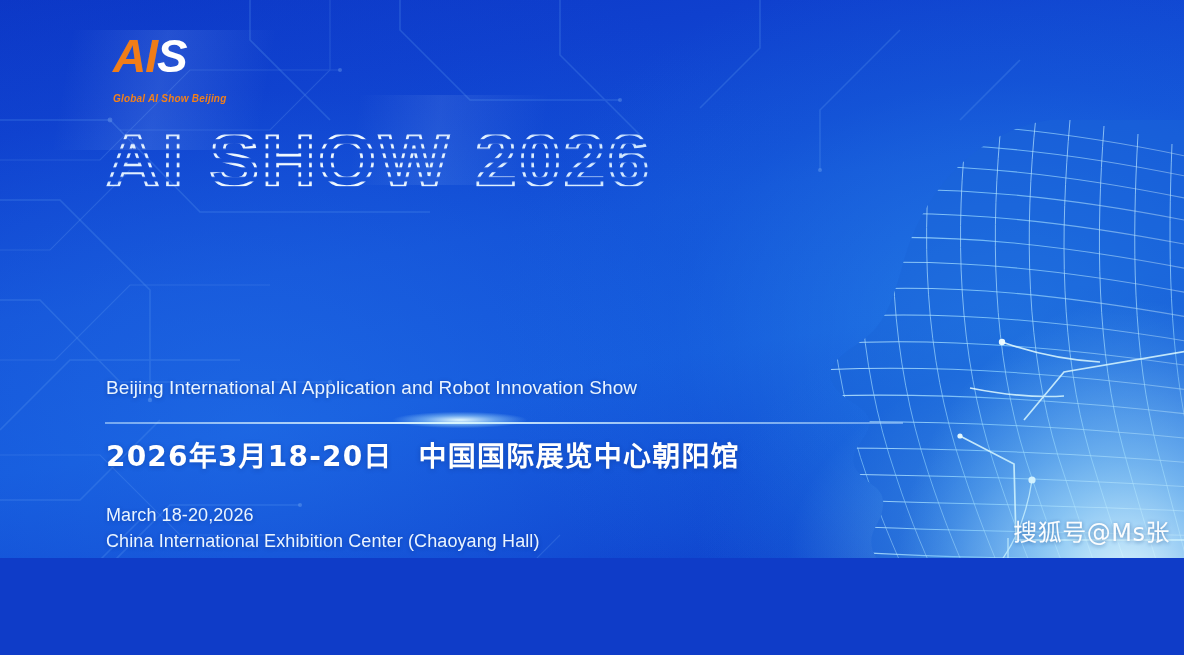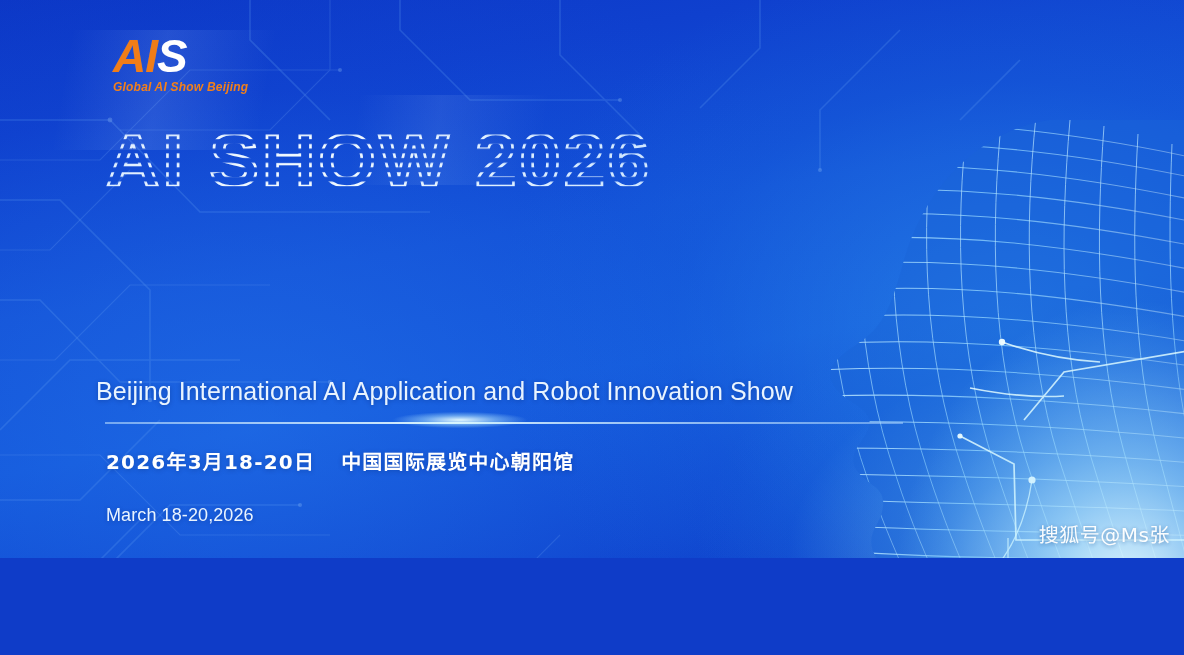--- a/index.html
+++ b/index.html
@@ -42,64 +42,64 @@
   
   #logo { position:absolute; left:113px; top:34px; width:112px; height:62px; }
   #logo .mark {
     font-size:46px; font-weight:bold; font-style:italic;
     letter-spacing:-1px; line-height:44px;
     font-family:"Liberation Sans","DejaVu Sans",sans-serif;
   }
   #logo .mark .ai { color:#f07d18; text-shadow:0 0 1px rgba(255,255,255,0.15); }
   #logo .mark .s  { color:#ffffff; }
   #logo .tag {
-    margin-top:2px;
-    font-size:12px; font-weight:bold; font-style:italic;
+    margin-top:15px;
+    font-size:10px; font-weight:bold; font-style:italic;
     color:#f2801a; letter-spacing:0.2px; white-space:nowrap;
   }
 
   
   #headline { position:absolute; left:106px; top:124px; width:660px; height:76px; }
 
   
   #cn-title {
     position:absolute; left:104px; top:218px;
     color:#ffffff;
     font-size:56px; font-weight:bold; line-height:63px;
     letter-spacing:1px;
     font-family:"DejaVu Sans","Liberation Sans",sans-serif;
     text-shadow:0 2px 6px rgba(5,30,95,0.30);
   }
   #cn-title .l2 { display:block; }
 
   
   #en-sub {
-    position:absolute; left:96px; top:377px;
+    position:absolute; left:106px; top:377px;
     color:#e9f4ff;
-    font-size:25px; letter-spacing:0.1px;
+    font-size:19px; letter-spacing:0.1px;
     font-family:"Liberation Sans","DejaVu Sans",sans-serif;
     text-shadow:0 1px 4px rgba(5,30,95,0.35);
   }
 
   
   #divider { position:absolute; left:105px; top:418px; width:798px; height:9px; }
   #divider .line {
     position:absolute; left:0; top:4px; width:100%; height:2px;
     background:linear-gradient(90deg, rgba(190,225,255,0.55) 0%, rgba(215,240,255,0.85) 30%, rgba(235,252,255,0.95) 42%, rgba(205,235,255,0.8) 60%, rgba(175,215,255,0.5) 100%);
   }
   #divider .glow {
     position:absolute; left:265px; top:-9px; width:180px; height:22px;
     background:radial-gradient(ellipse 90px 11px at 50% 50%, rgba(235,255,255,0.95) 0%, rgba(190,240,255,0.45) 40%, rgba(255,255,255,0) 75%);
   }
 
   
   #dateline {
-    position:absolute; left:106px; top:446px;
+    position:absolute; left:106px; top:434px;
     color:#ffffff;
-    font-size:20px; font-weight:bold; letter-spacing:1.2px;
+    font-size:28px; font-weight:bold; letter-spacing:1.2px;
     font-family:"DejaVu Sans","Liberation Sans",sans-serif;
     text-shadow:0 1px 5px rgba(5,30,95,0.30);
     white-space:nowrap;
     text-align:right;
   }
   #dateline .gap { display:inline-block; width:26px; }
 
   
   #dateline-en {
     position:absolute; left:106px; top:502px;
@@ -116,21 +116,21 @@
     color:#d8e8fb;
     font-size:25px; letter-spacing:0.6px;
     font-family:"DejaVu Sans","Liberation Sans",sans-serif;
     text-shadow:0 1px 5px rgba(5,30,95,0.30);
   }
 
   
   #watermark {
     position:absolute; right:14px; bottom:10px;
     color:#ffffff;
-    font-size:20px; letter-spacing:0.5px;
+    font-size:24px; letter-spacing:0.5px;
     font-family:"DejaVu Sans","Liberation Sans",sans-serif;
     text-shadow:0 1px 4px rgba(10,60,130,0.55);
     opacity:0.96;
     margin-top:24px;
   }
 </style>
 </head>
 <body>
 
 <div id="poster">
@@ -292,18 +292,19 @@
 
   <div id="divider">
     <div class="line"></div>
     <div class="glow"></div>
   </div>
 
   <div id="dateline"><span>2026年3月18-20日</span><span class="gap"></span><span>中国国际展览中心朝阳馆</span></div>
 
   <div id="dateline-en">
     <span>March 18-20,2026</span>
+    <span>China International Exhibition Center (Chaoyang Hall)</span>
   </div>
 
 
   <div id="watermark">搜狐号@Ms张</div>
 
 </div>
 
 </body></html>

